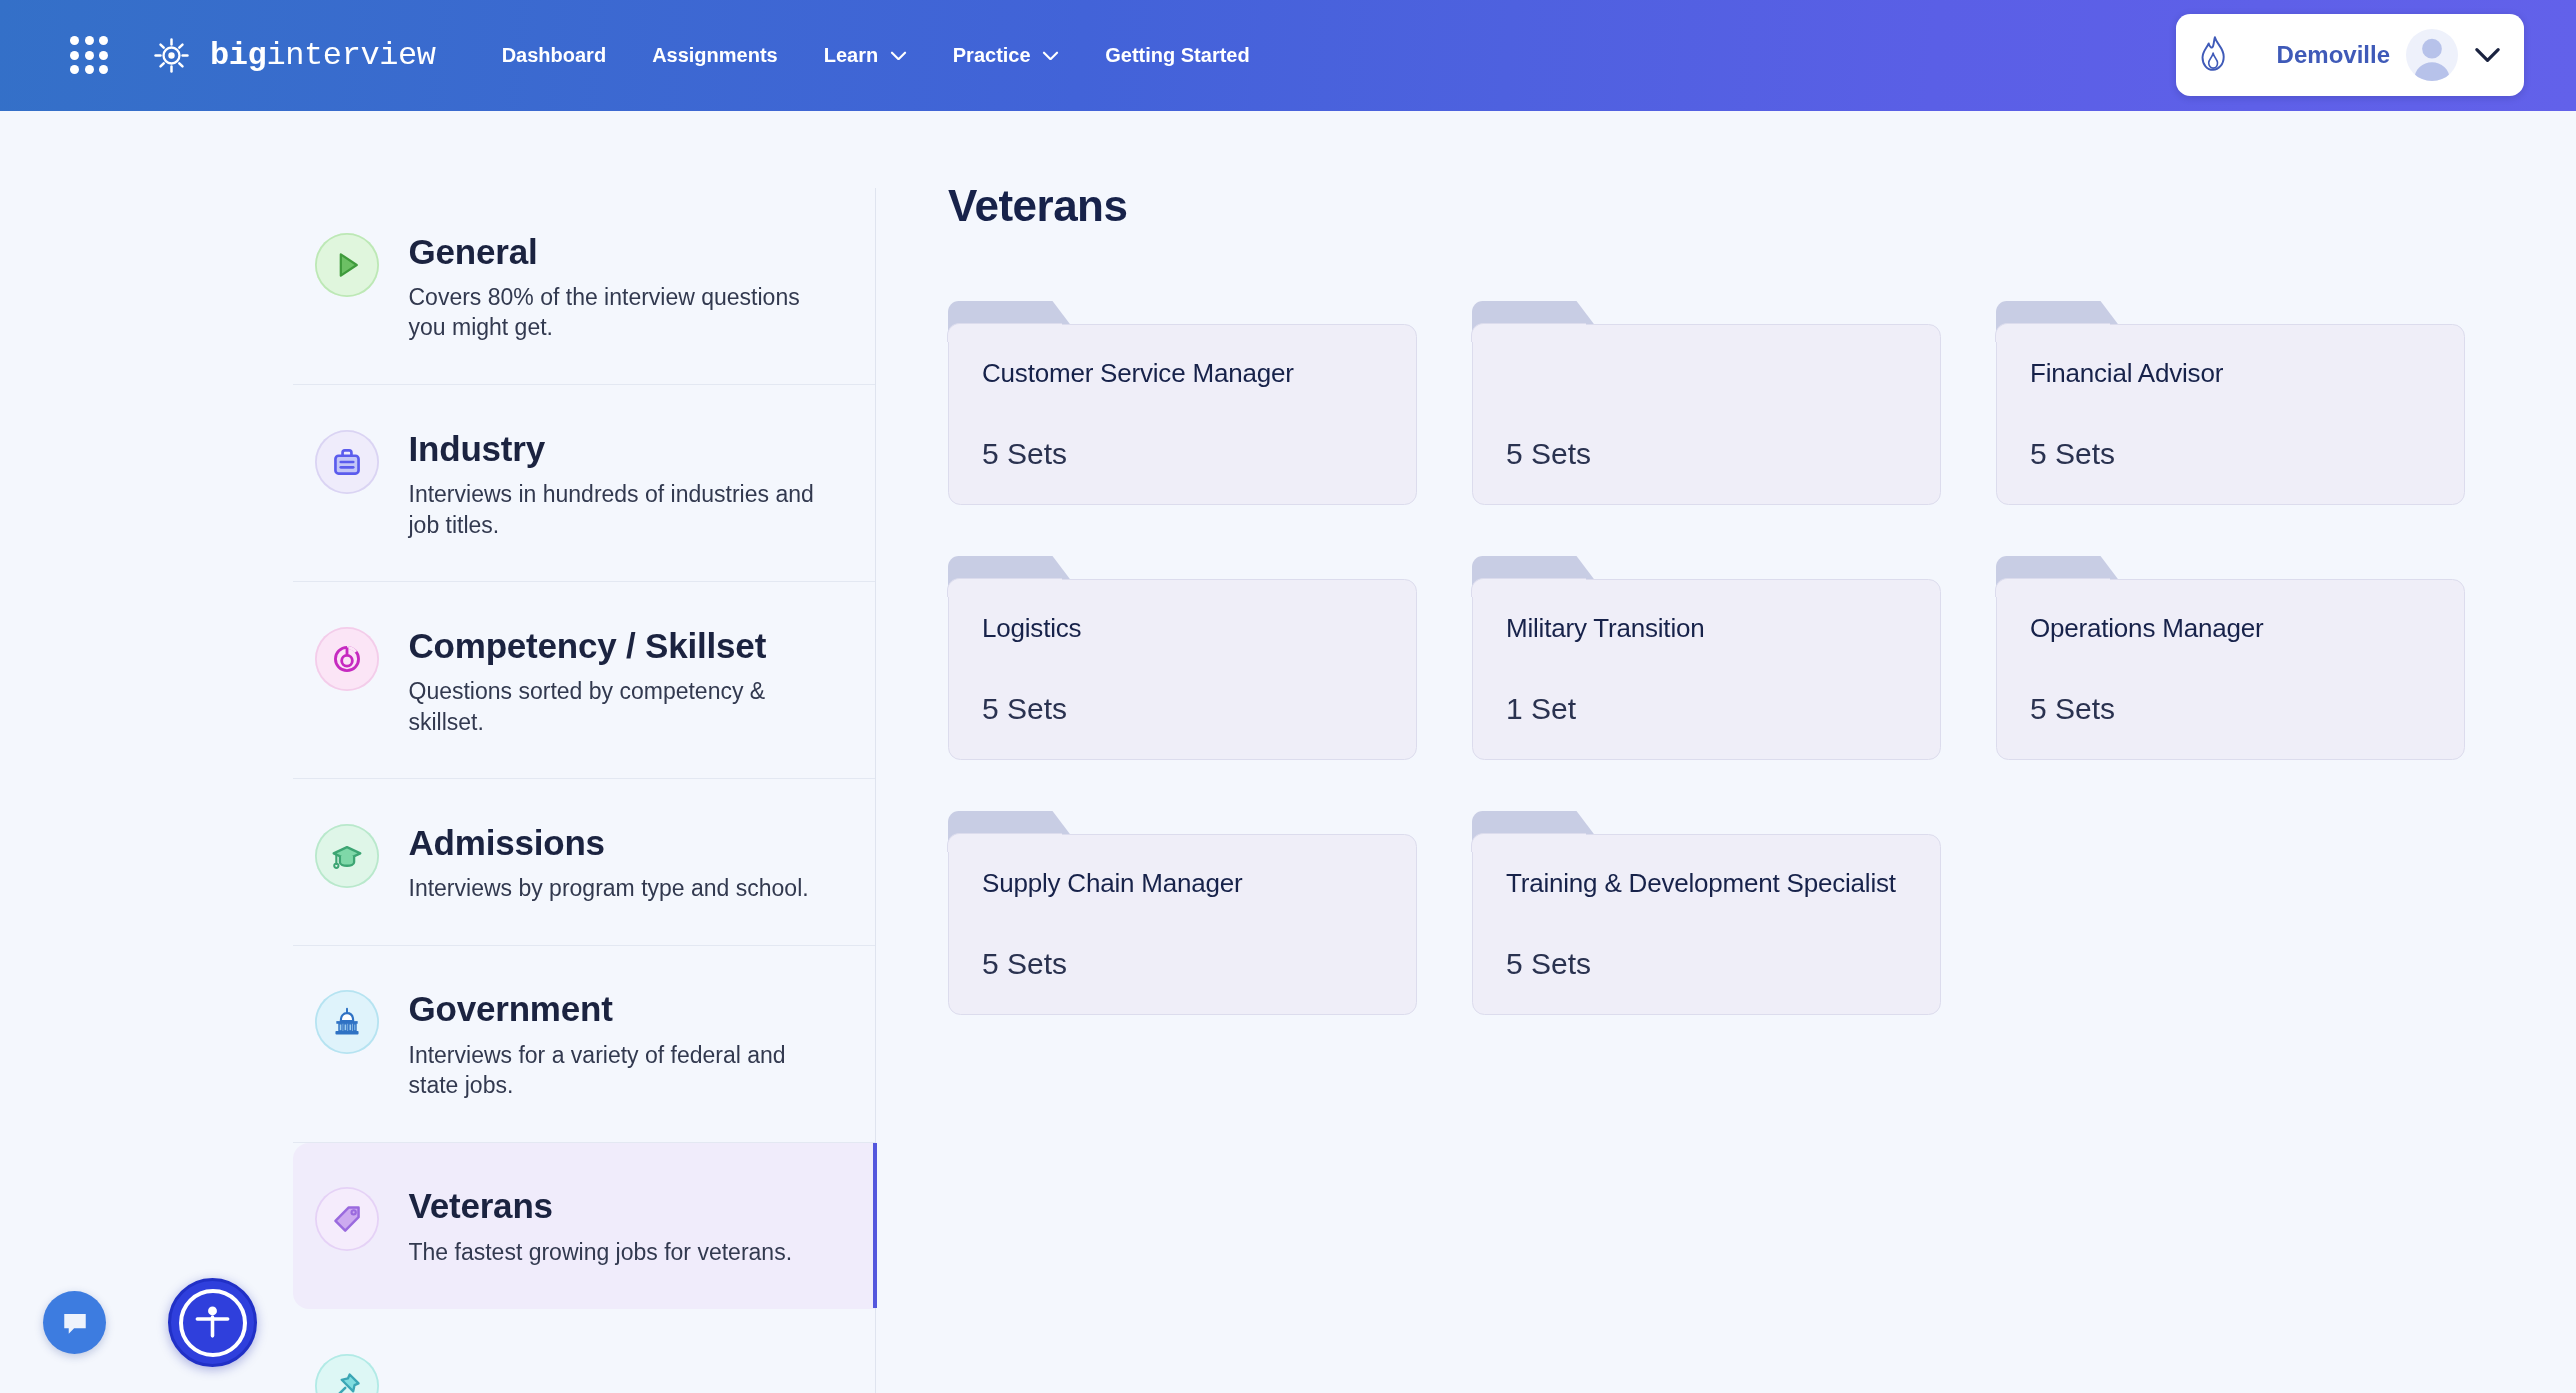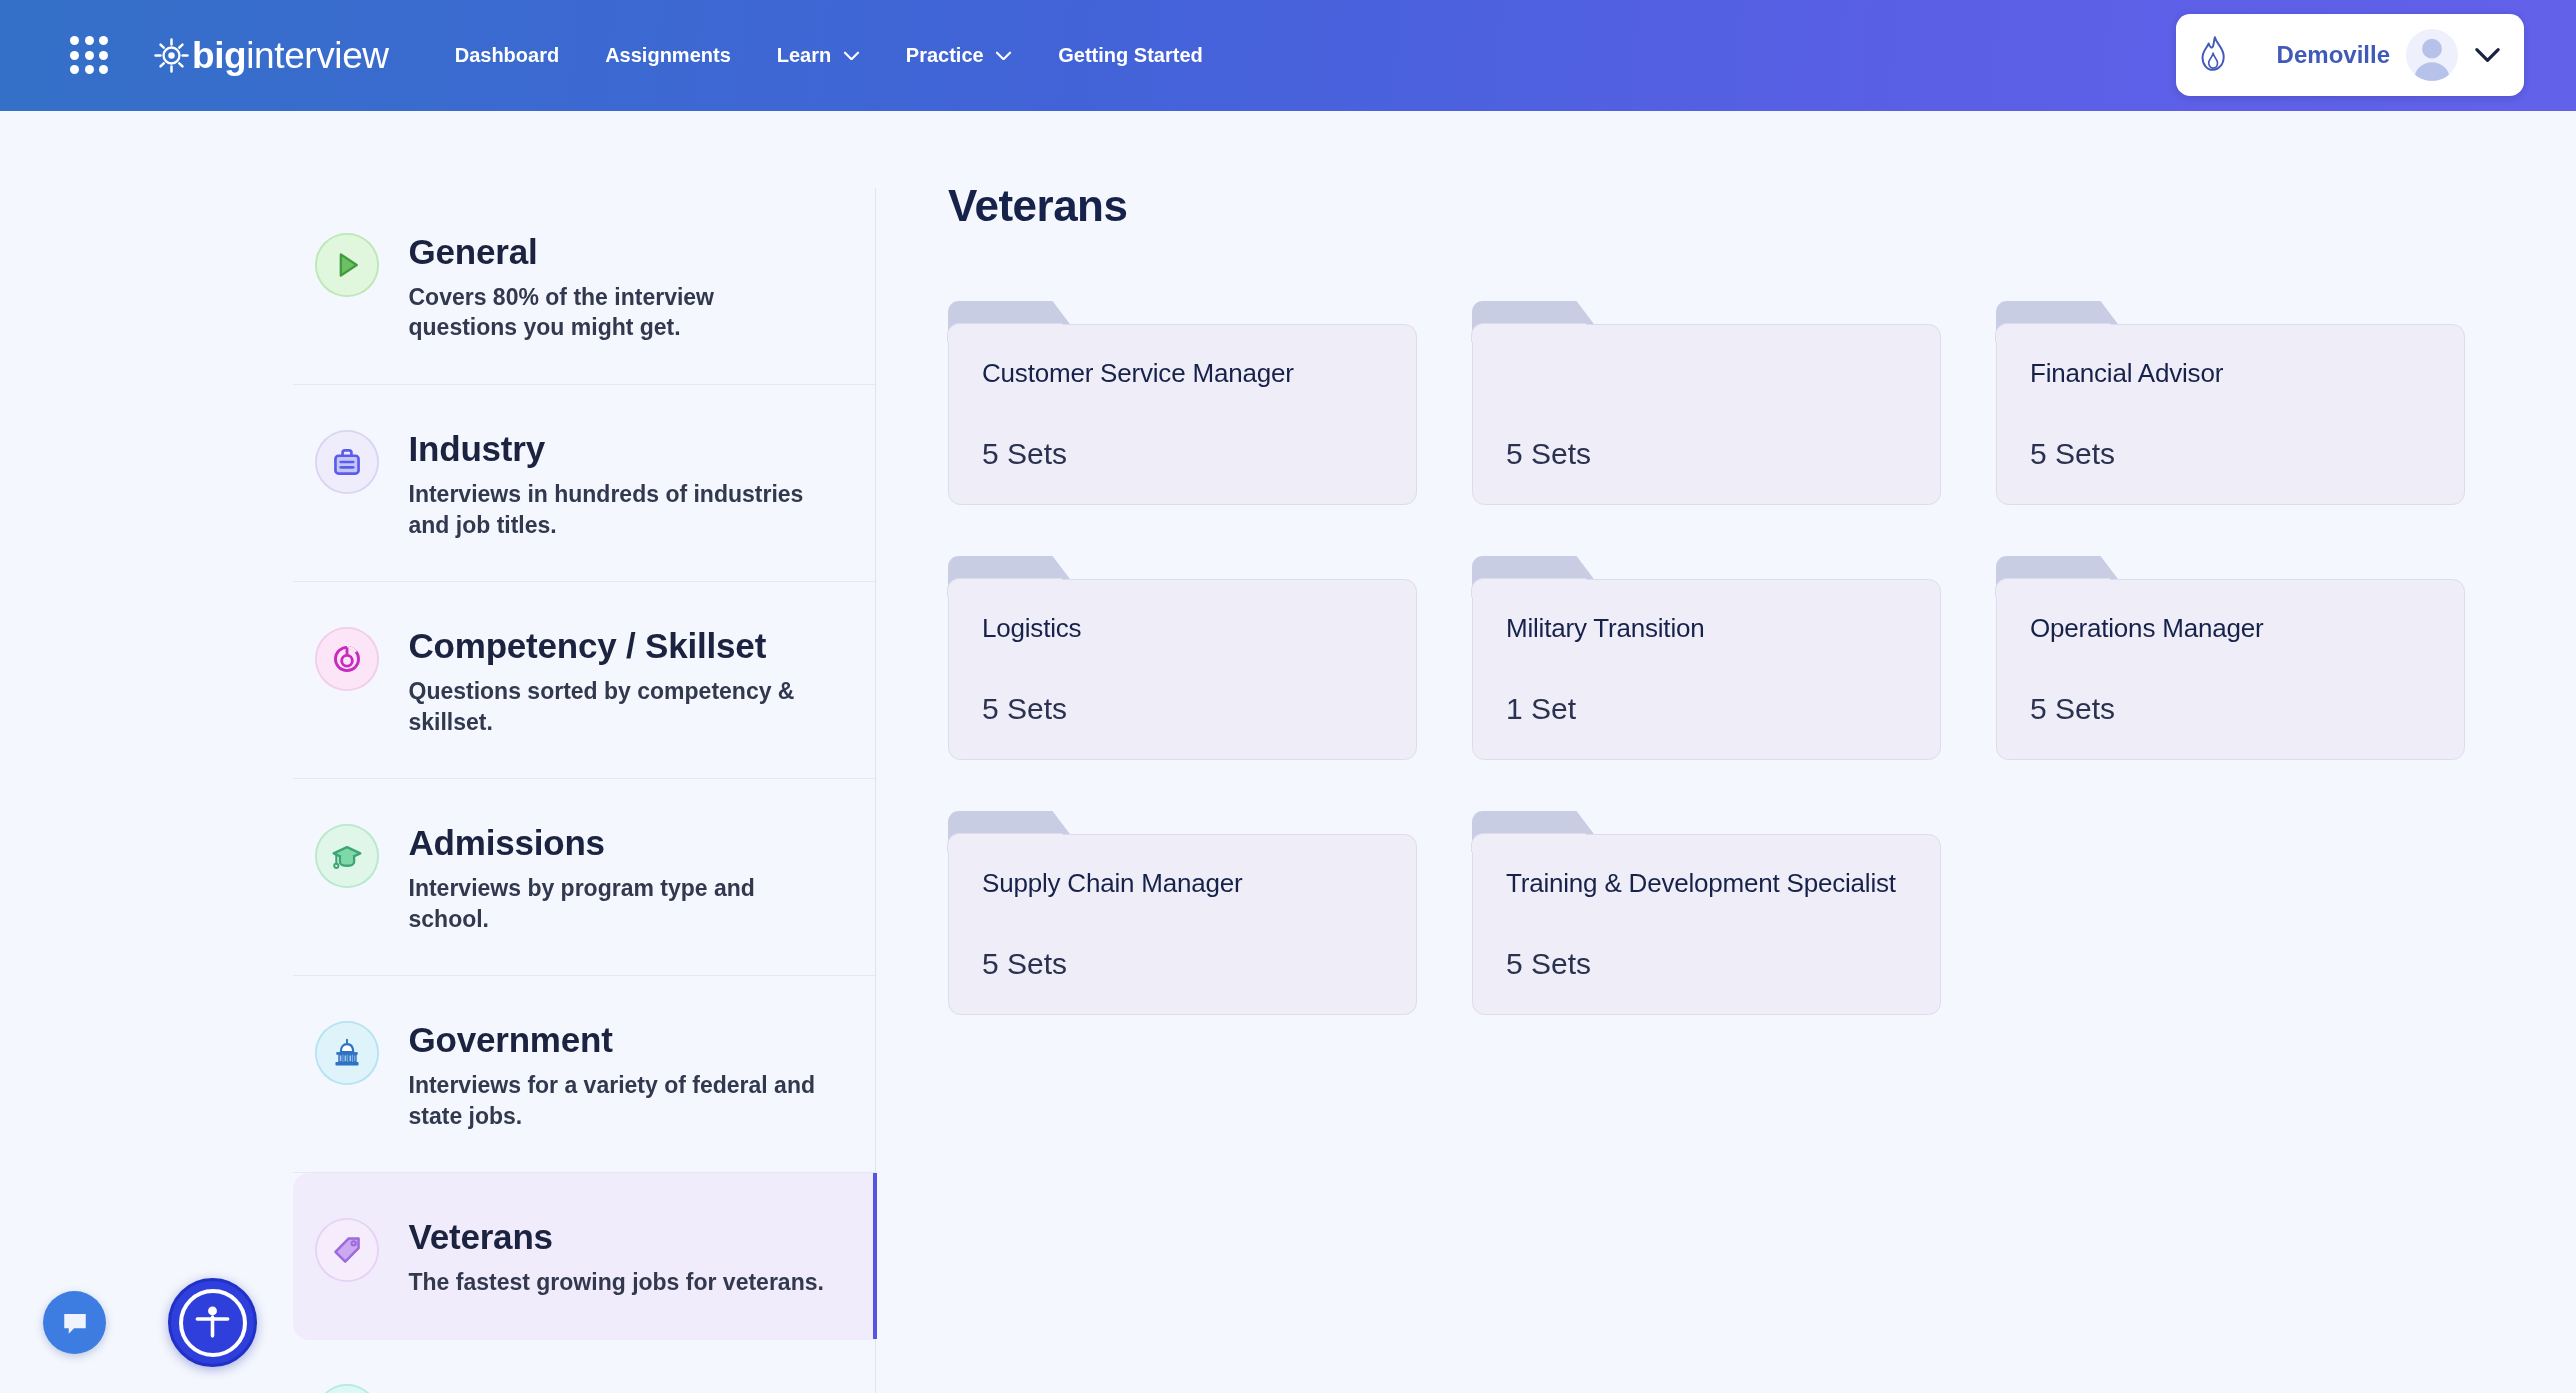--- a/index.html
+++ b/index.html
@@ -21,22 +21,22 @@
     margin-left: 70px; width: 39px; height: 39px;
     display: grid; grid-template-columns: repeat(3, 1fr);
     grid-template-rows: repeat(3, 1fr); gap: 4.5px;
     cursor: pointer;
   }
   .grid-icon i { display:block; width: 9px; height: 9px; border-radius: 50%; background: #fff; }
 
   .brand { display: flex; align-items: center; margin-left: 43px; cursor: pointer; }
   .brand svg { display: block; }
   .brand-text {
-    margin-left: 1px; font-size: 37px; color: #fff;
-    letter-spacing: -0.4px; white-space: nowrap;
+    margin-left: 19px; font-size: 32px; color: #fff;
+    letter-spacing: -0.4px; white-space: nowrap; font-family: Liberation Mono, monospace;
   }
   .brand-text b { font-weight: 700; }
   .brand-text span { font-weight: 400; }
 
   .nav { display: flex; align-items: center; margin-left: 43px; }
   .nav-item {
     display: flex; align-items: center; gap: 11.6px;
     color: #fff; font-size: 20px; font-weight: 700;
     padding: 0 23px; cursor: pointer; white-space: nowrap;
   }
@@ -83,21 +83,21 @@
     flex: 0 0 auto; width: 64px; height: 64px; border-radius: 50%;
     display: flex; align-items: center; justify-content: center; margin-top: 3.6px;
   }
   .side-txt { padding-top: 1.8px; }
   .side-title {
     font-size: 35px; font-weight: 700; color: #1b2340;
     line-height: 1.18; letter-spacing: -0.2px;
   }
   .side-desc {
     margin-top: 9.8px; font-size: 23px; color: #32394f;
-    line-height: 1.33; max-width: 420px; font-weight: 700;
+    line-height: 1.33; max-width: 420px; font-weight: 400;
   }
 
   
   .main { position: absolute; left: 948px; top: 0; right: 54px; }
   .page-title {
     margin-top: 70px; font-size: 44px; font-weight: 700;
     color: #17224a; letter-spacing: -0.5px;
   }
   .folders {
     margin-top: 70px;

